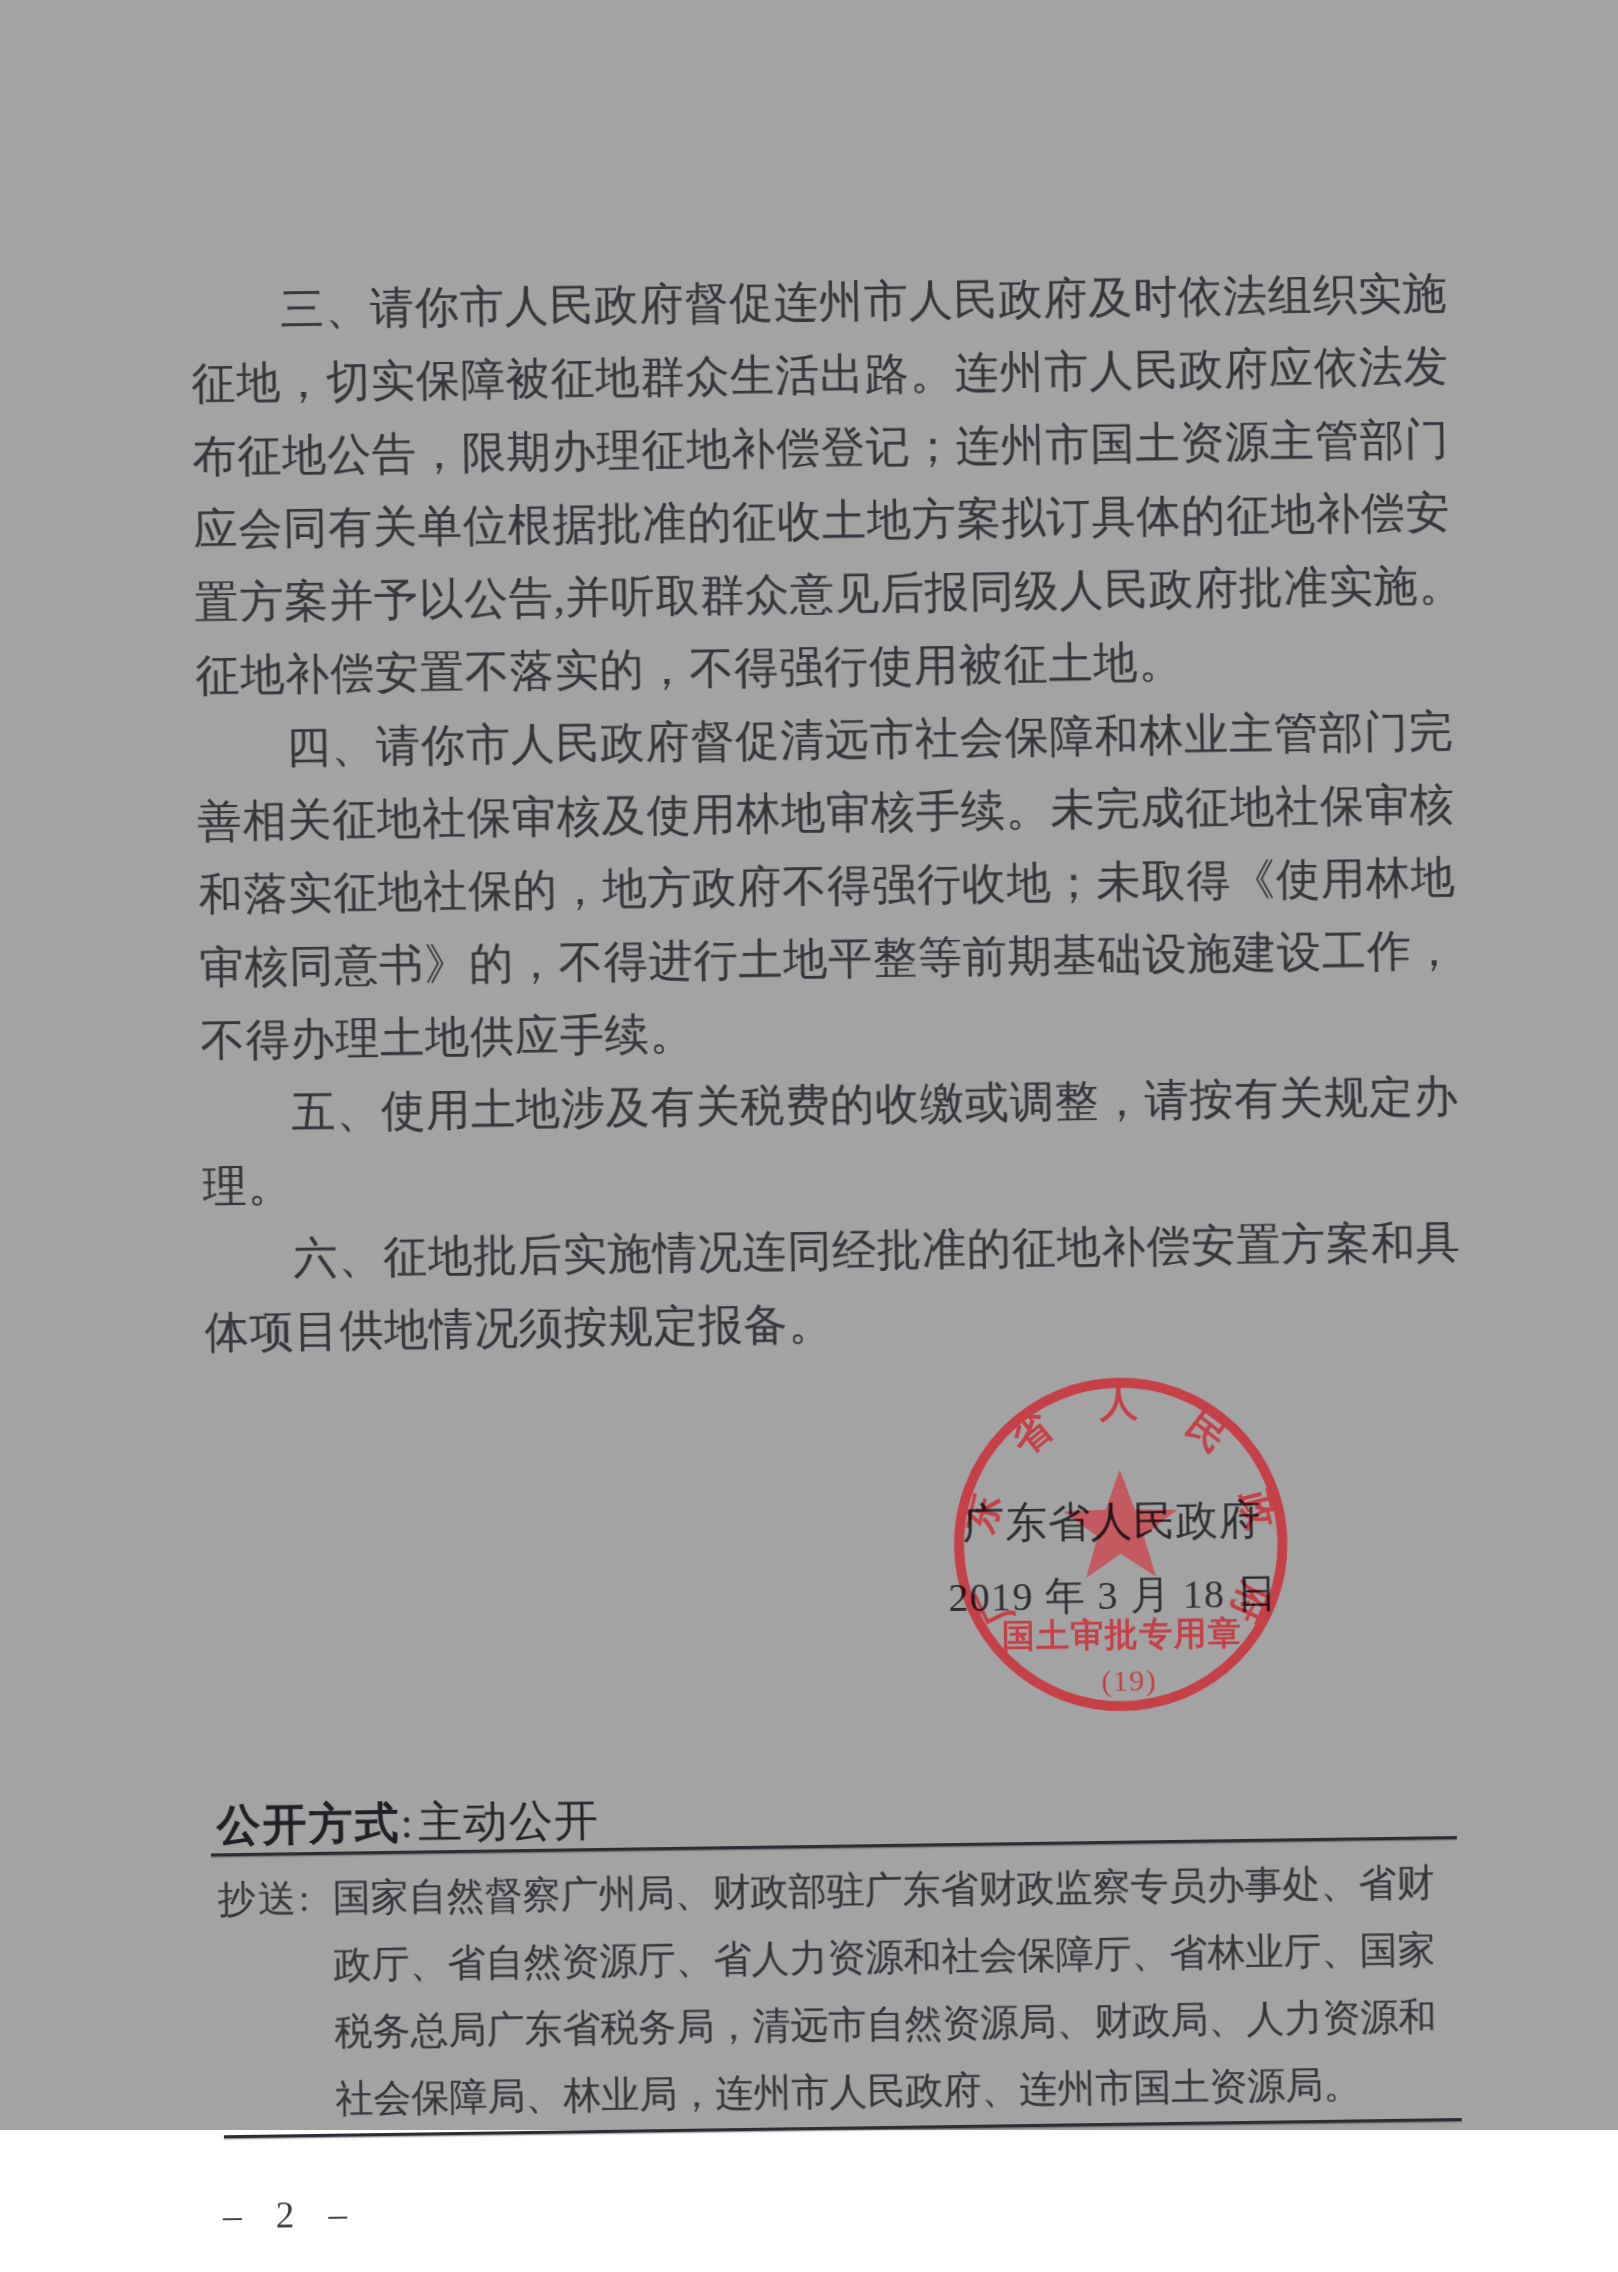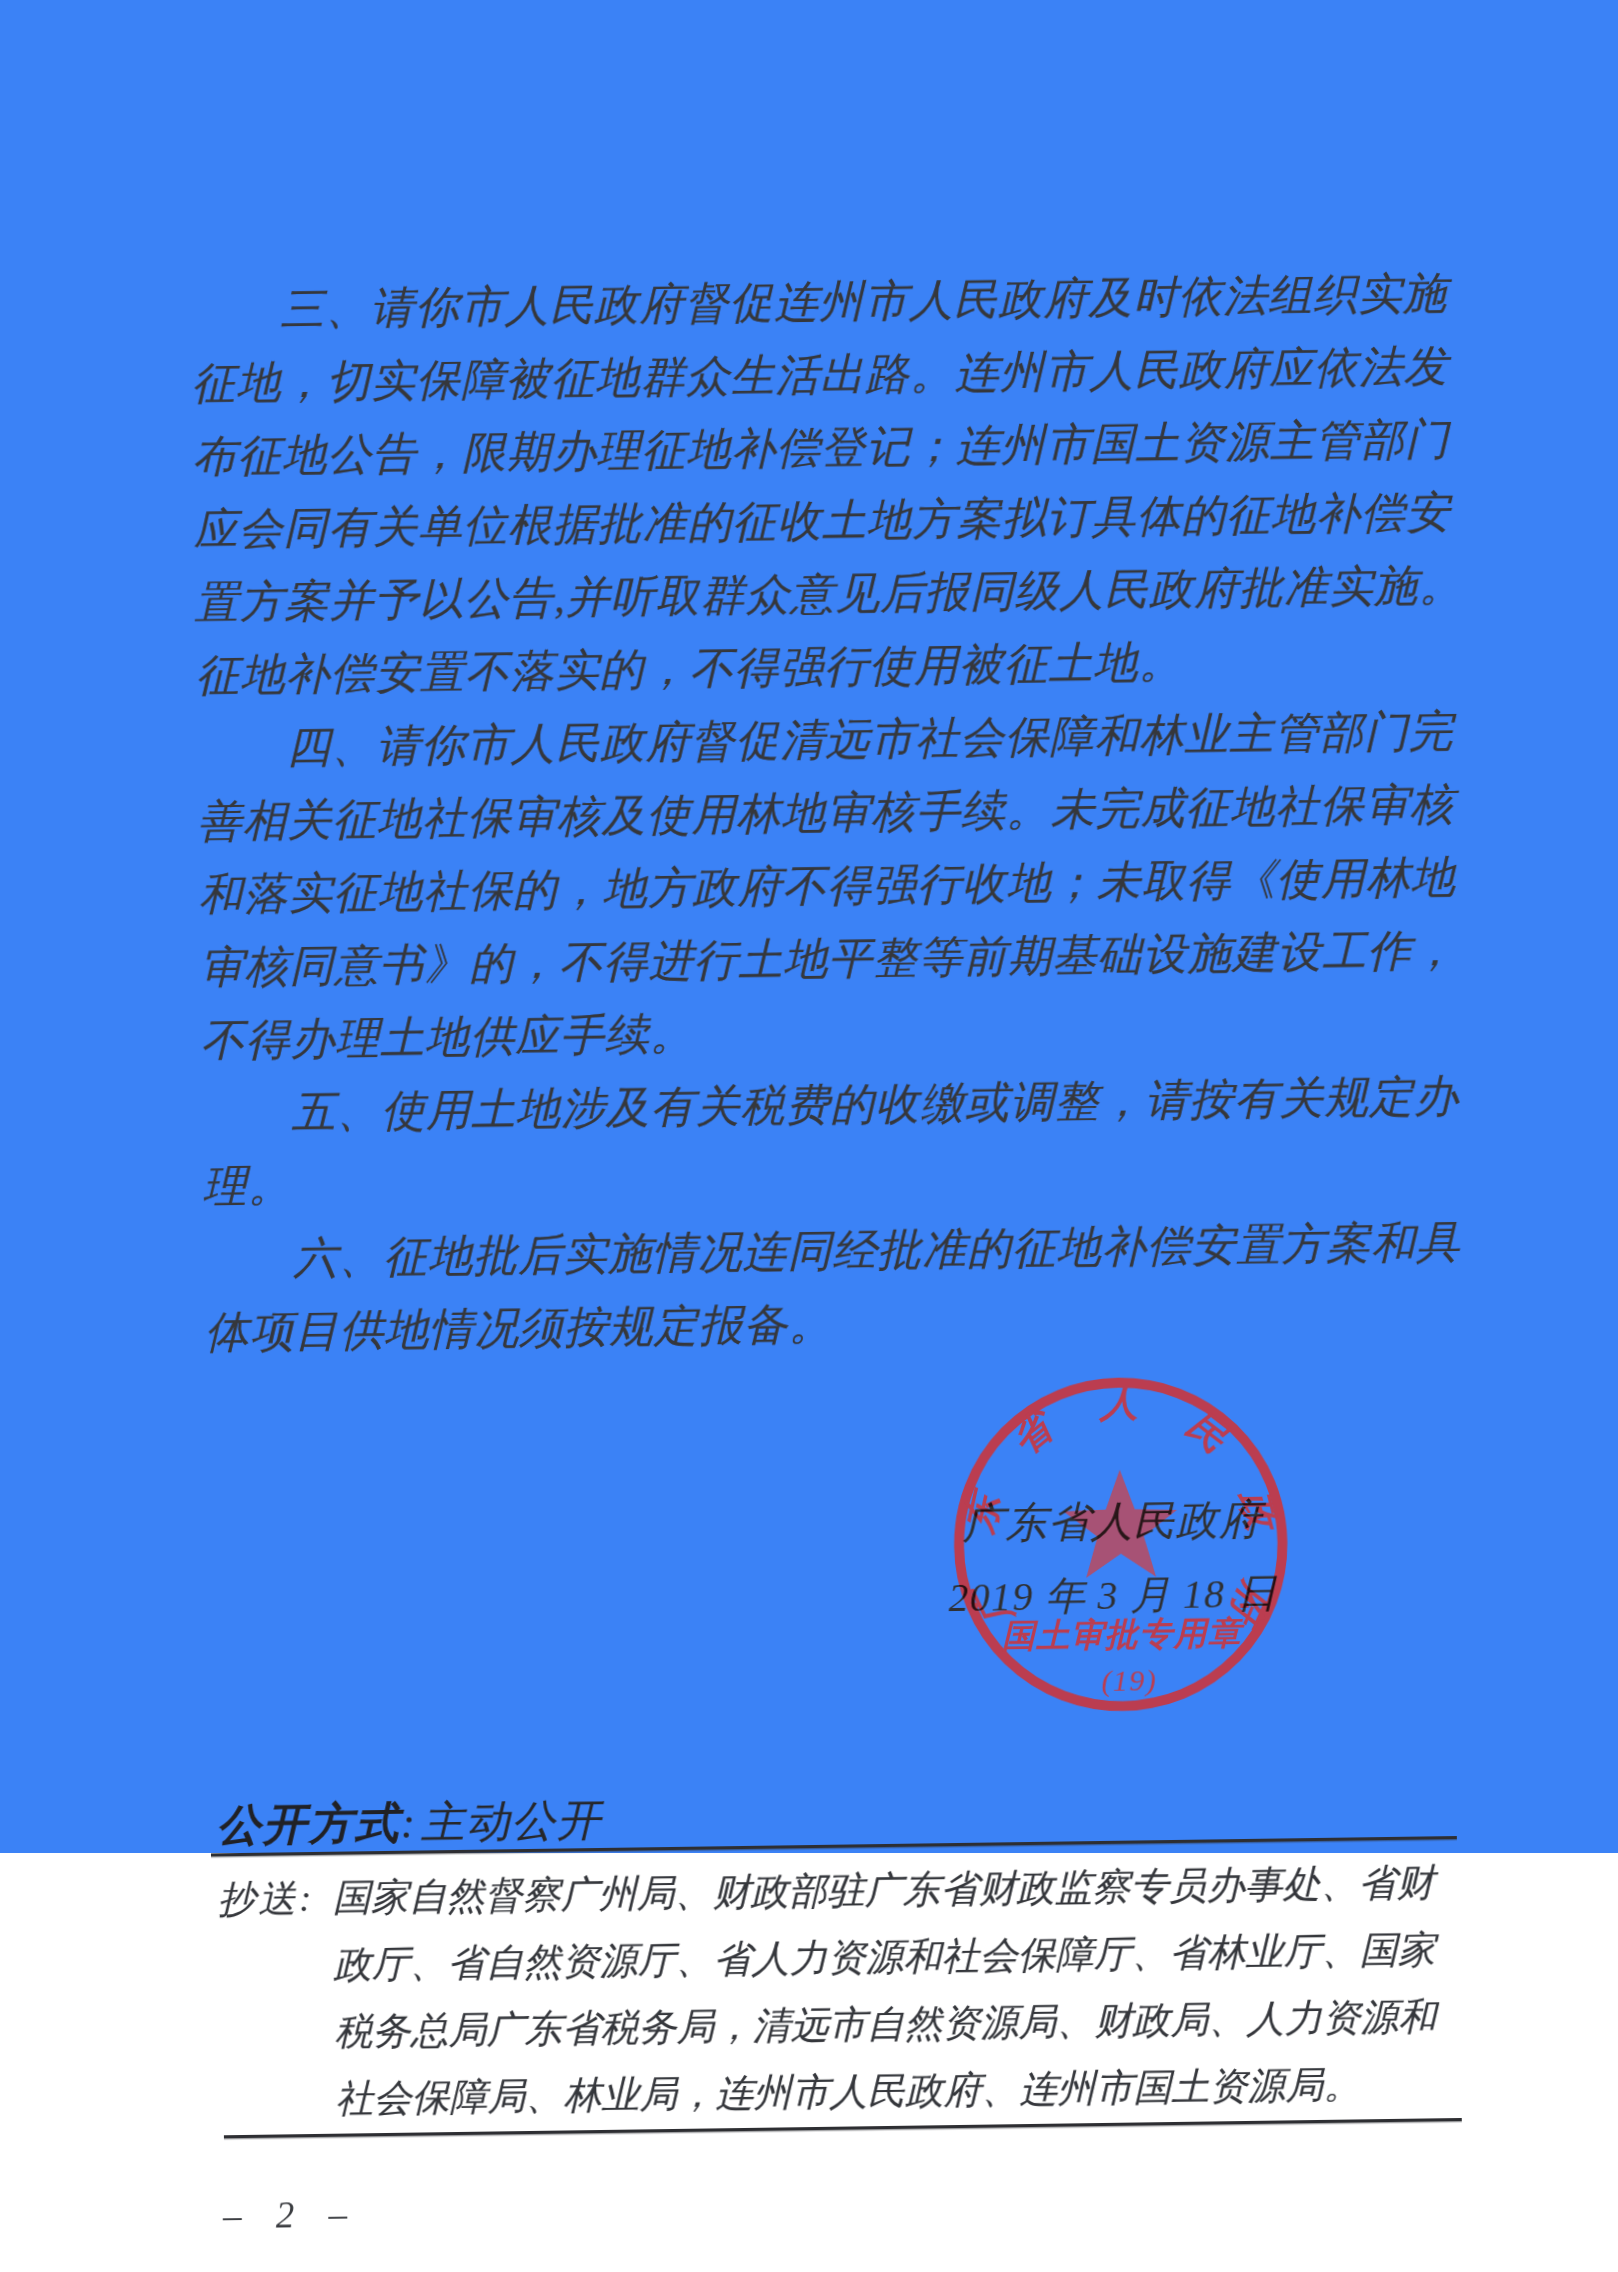--- a/index.html
+++ b/index.html
@@ -7,25 +7,24 @@
     padding: 0;
     width: 1618px;
     height: 2273px;
     background: #ffffff;
     overflow: hidden;
   }
   .sheet {
     position: absolute;
     inset: 0;
     width: 1618px;
-    height: 1853px;
-    background: #3b82f6;
+    height: 2130px;
+    background: #a3a3a3;
     font-family: "Liberation Serif", "DejaVu Serif", serif;
     color: #34363b;
-    font-style: italic;
   }
   .tilt {
     position: absolute;
     inset: 0;
     transform: rotate(-0.8deg);
     transform-origin: 809px 1136px;
   }
   
   .bodytext {
     position: absolute;

